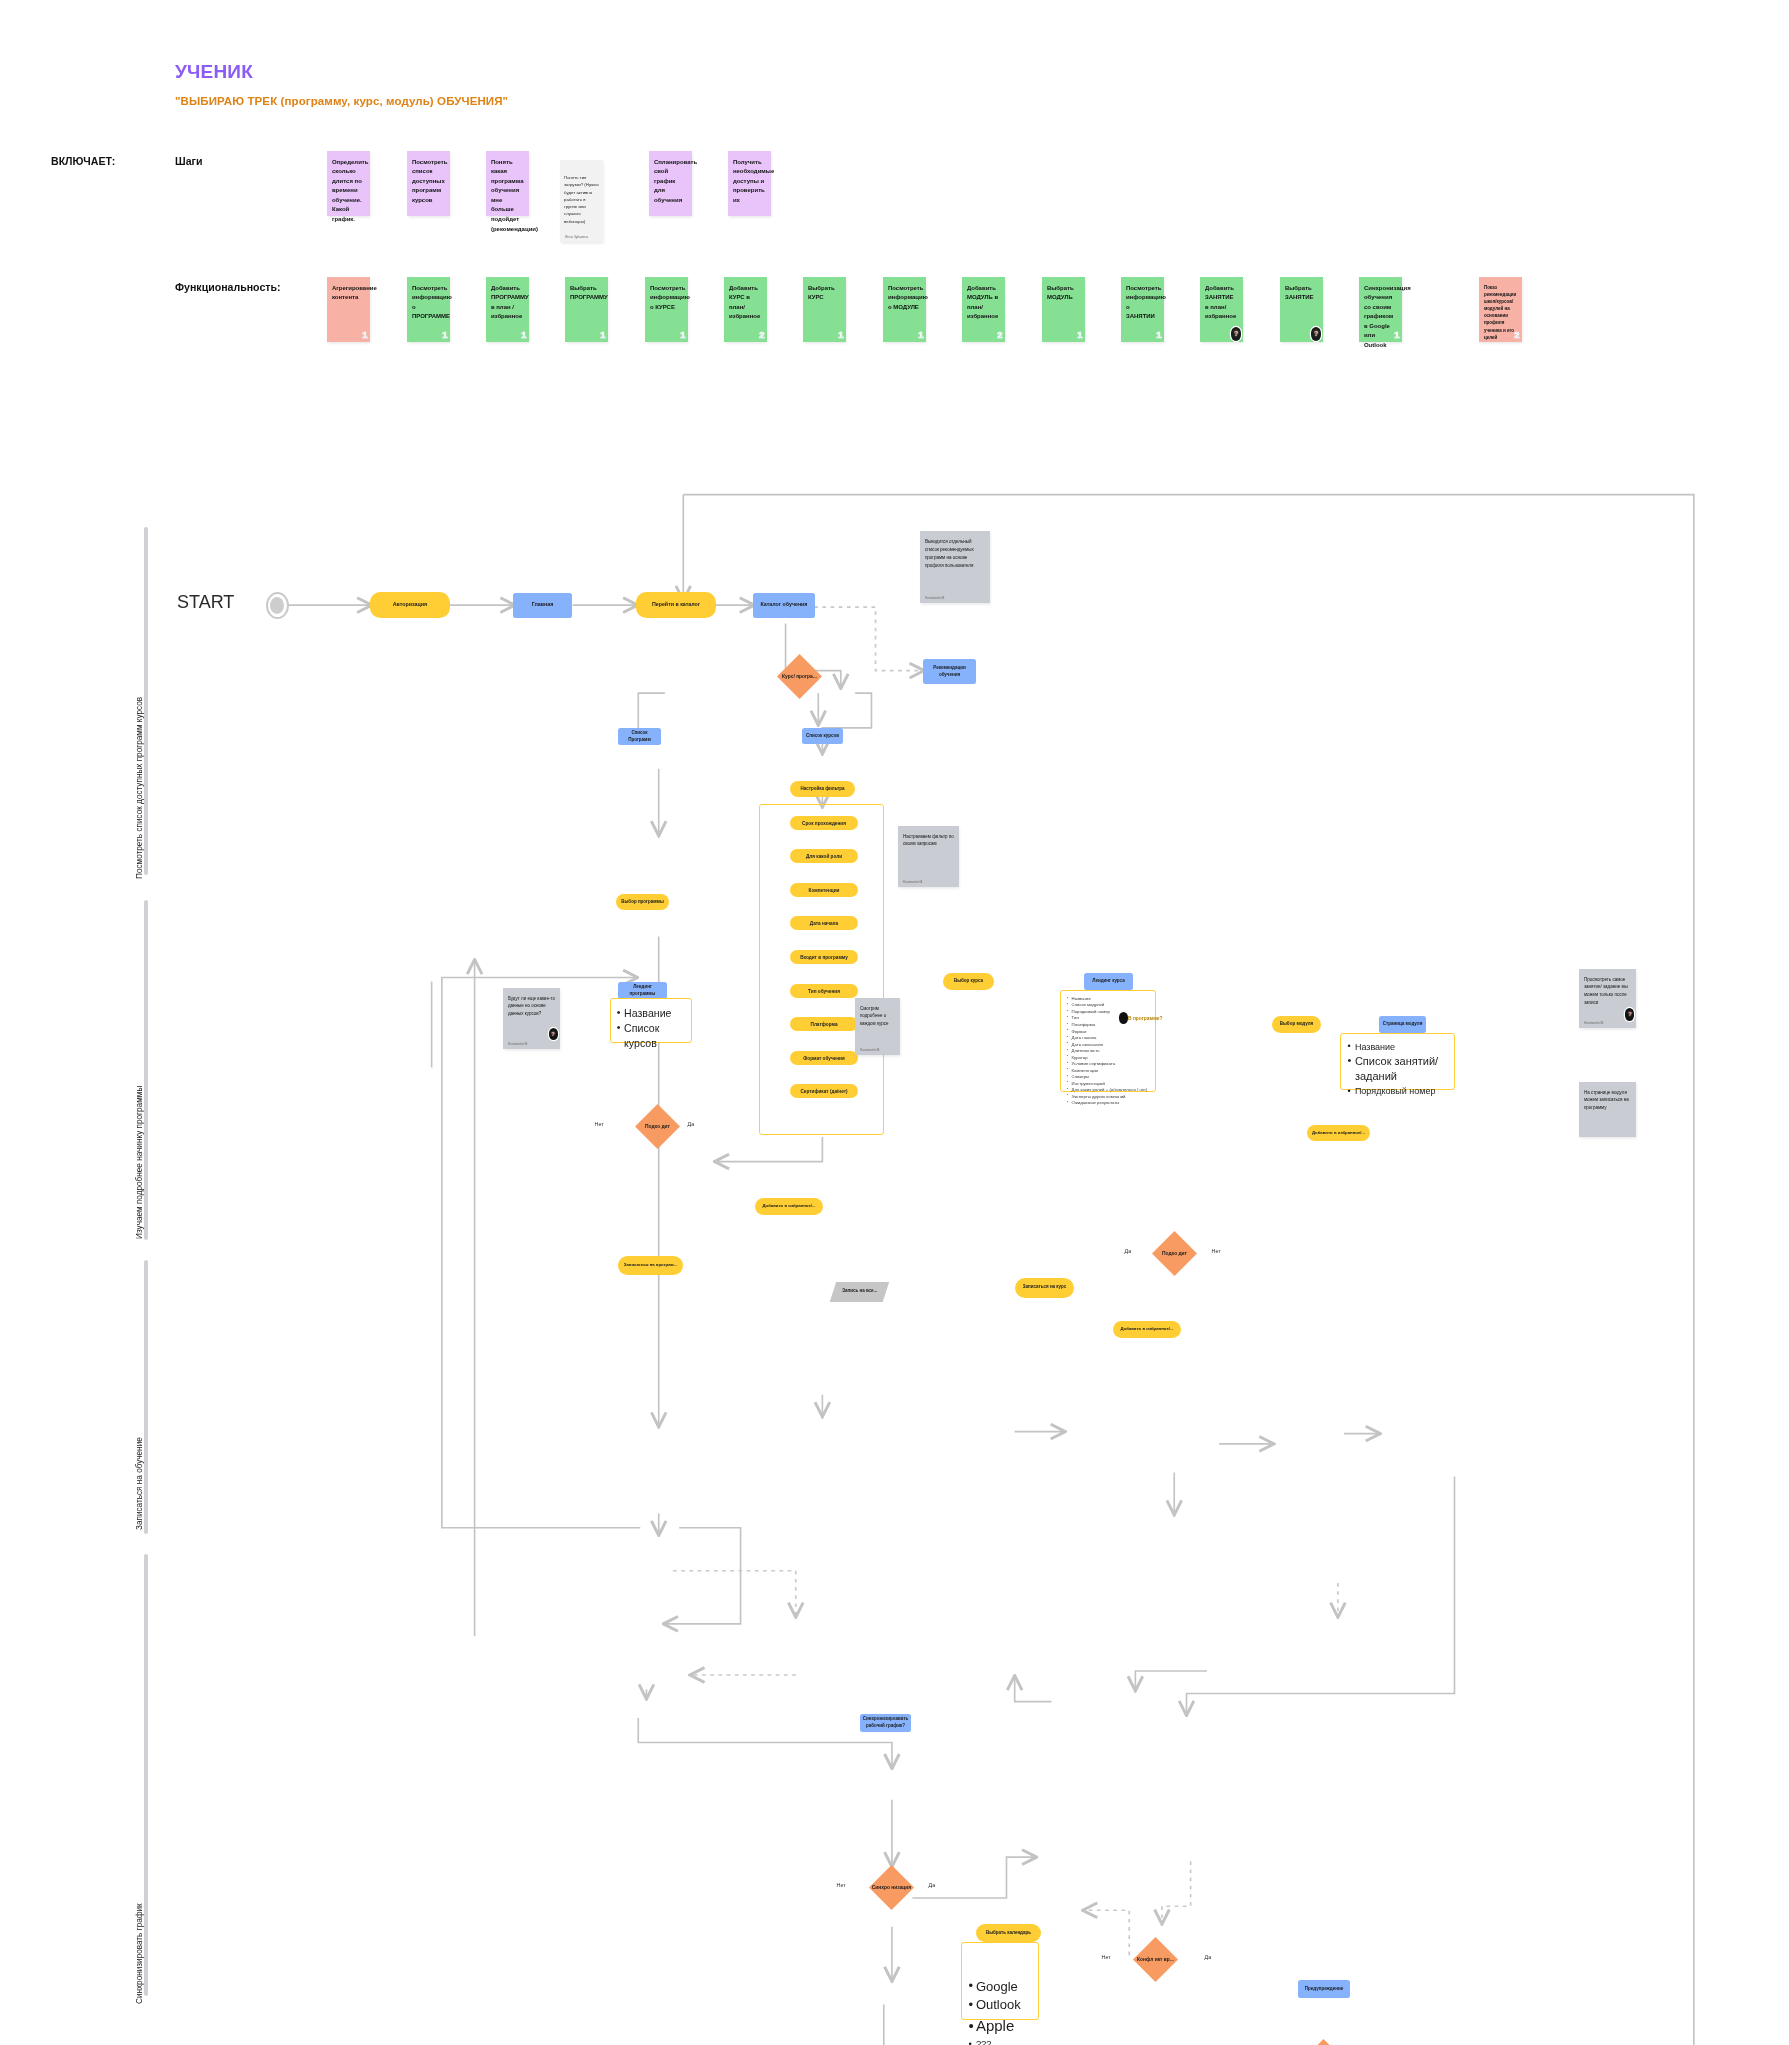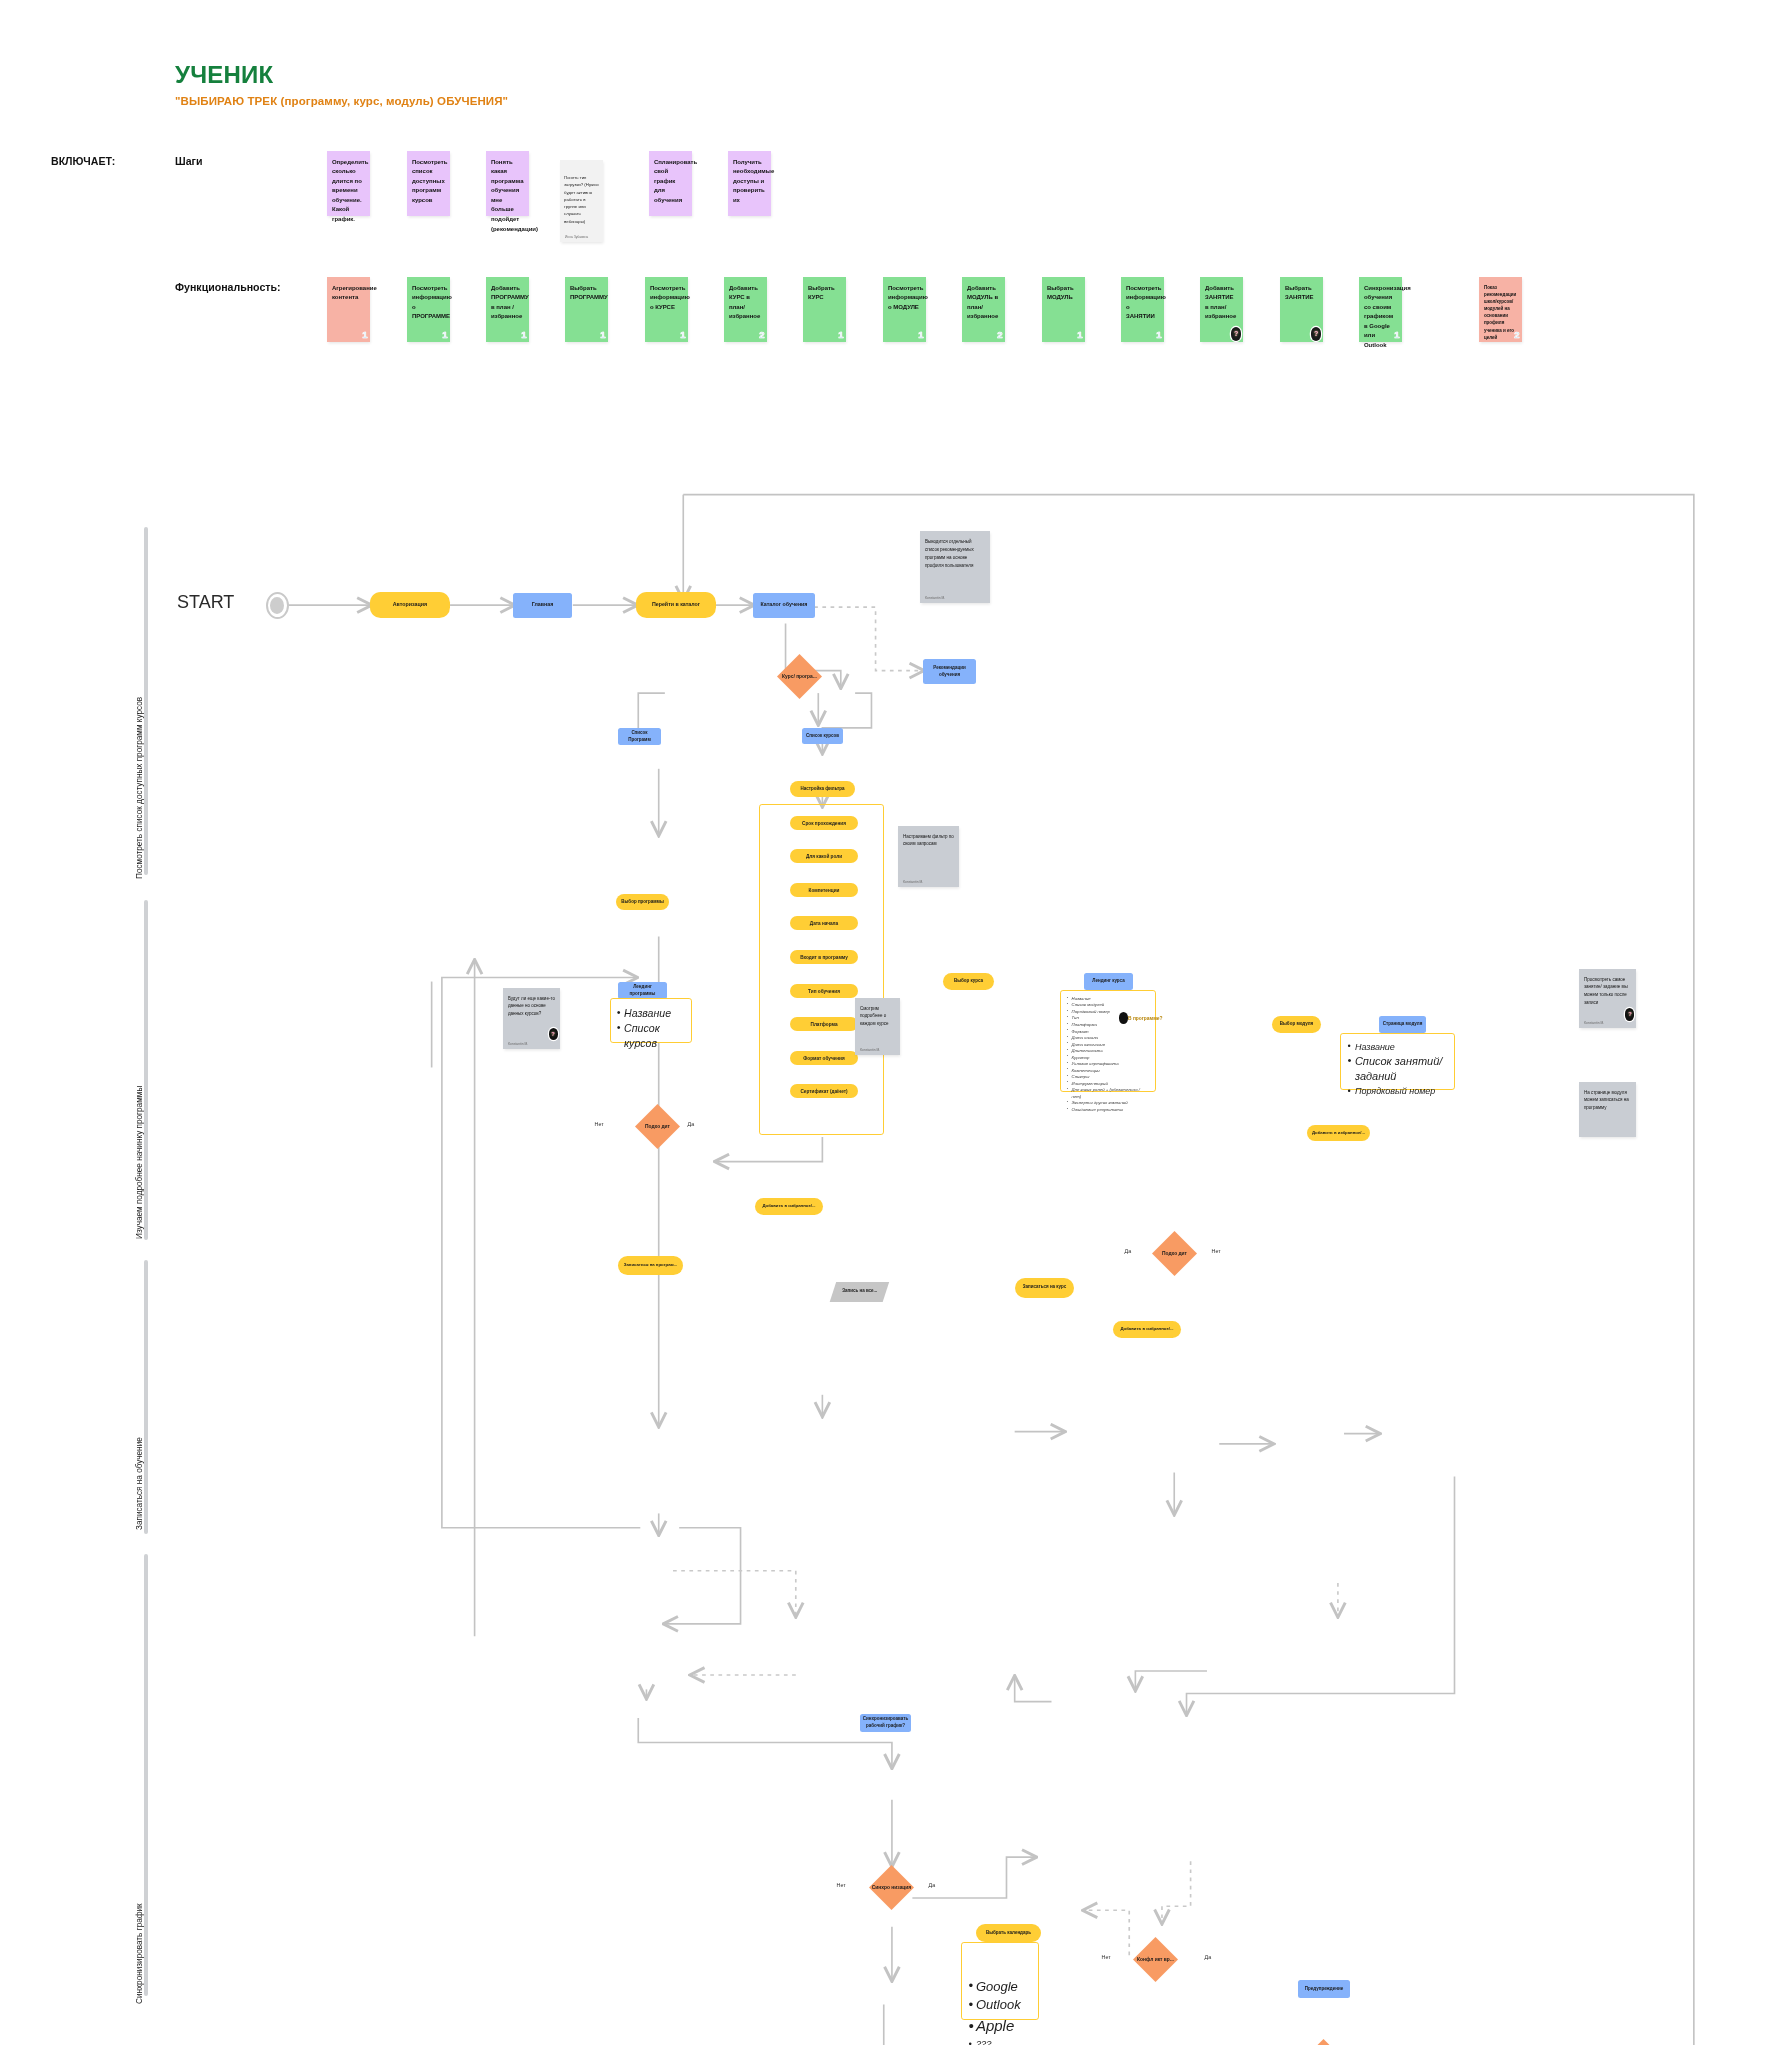--- a/index.html
+++ b/index.html
@@ -5,21 +5,21 @@
   * { box-sizing: border-box; margin:0; padding:0; }
   html,body { background:#fff; }
   body {
     width:1790px; height:2218px; position:relative;
     font-family:"Liberation Sans", sans-serif;
     color:#1b1b1b; overflow:hidden;
   }
   .abs { position:absolute; }
 
   
-  #hdr-title { left:175px; top:61px; font-size:24px; font-weight:bold; color:#15803d; letter-spacing:0.2px; }
+  #hdr-title { left:175px; top:61px; font-size:19px; font-weight:bold; color:#8b5cf6; letter-spacing:0.2px; }
   #hdr-sub   { left:175px; top:95px; font-size:11.5px; font-weight:bold; color:#e08214; letter-spacing:0.1px; }
 
   .row-label { font-size:10.6px; font-weight:bold; color:#111; }
   #lbl-includes { left:51px; top:155px;text-align:right; }
   #lbl-steps { left:175px; top:155px;text-align:right; }
   #lbl-func  { left:175px; top:281px; }
 
   
   .card { position:absolute; box-shadow:1.2px 1.6px 2.9px rgba(0,0,0,.10); }
   .card .txt { font-size:6px; line-height:1.6; font-weight:bold; color:#121212; padding:6.5px 4.9px 3.3px 4.9px; display:block; }
@@ -57,21 +57,21 @@
 
   .term { position:absolute; border-radius:50%; }
   .term.start-outer { width:23px; height:27px; border:2px solid #c9c9c9; background:#fff; }
   .term.start-inner { width:14px; height:17px; background:#cdcdcd; }
   .term-word { position:absolute; font-size:18px; color:#2a2a2a; }
 
   .edge-label { position:absolute; font-size:5.3px; color:#2b2b2b; background:#fff; padding:0 1.6px; }
 
   
   .listbox { position:absolute; background:#fff; border:1.2px solid #ffcd34; border-radius:2.9px; }
-  .listbox ul { list-style:none;font-style:italic; }
+  .listbox ul { list-style:none; }
   .listbox li { position:relative; padding-left:9px; }
   .listbox li:before { content:"\2022"; position:absolute; left:1.6px; top:-0.4px; }
 
   .listbox.big li { font-size:10.6px; line-height:1.45; color:#1e1e1e; }
   .listbox.small li { font-size:4.3px; line-height:1.52; color:#3a3a3a; padding-left:5.7px; }
   .listbox.small li:before { left:0.8px; font-size:3.7px; }
 
   
   #filter-frame { position:absolute; border:1.2px solid #ffcd34; border-radius:2.9px; background:transparent; }
   .pill { position:absolute; background:#ffce35; border-radius:9.8px; display:flex; align-items:center;

